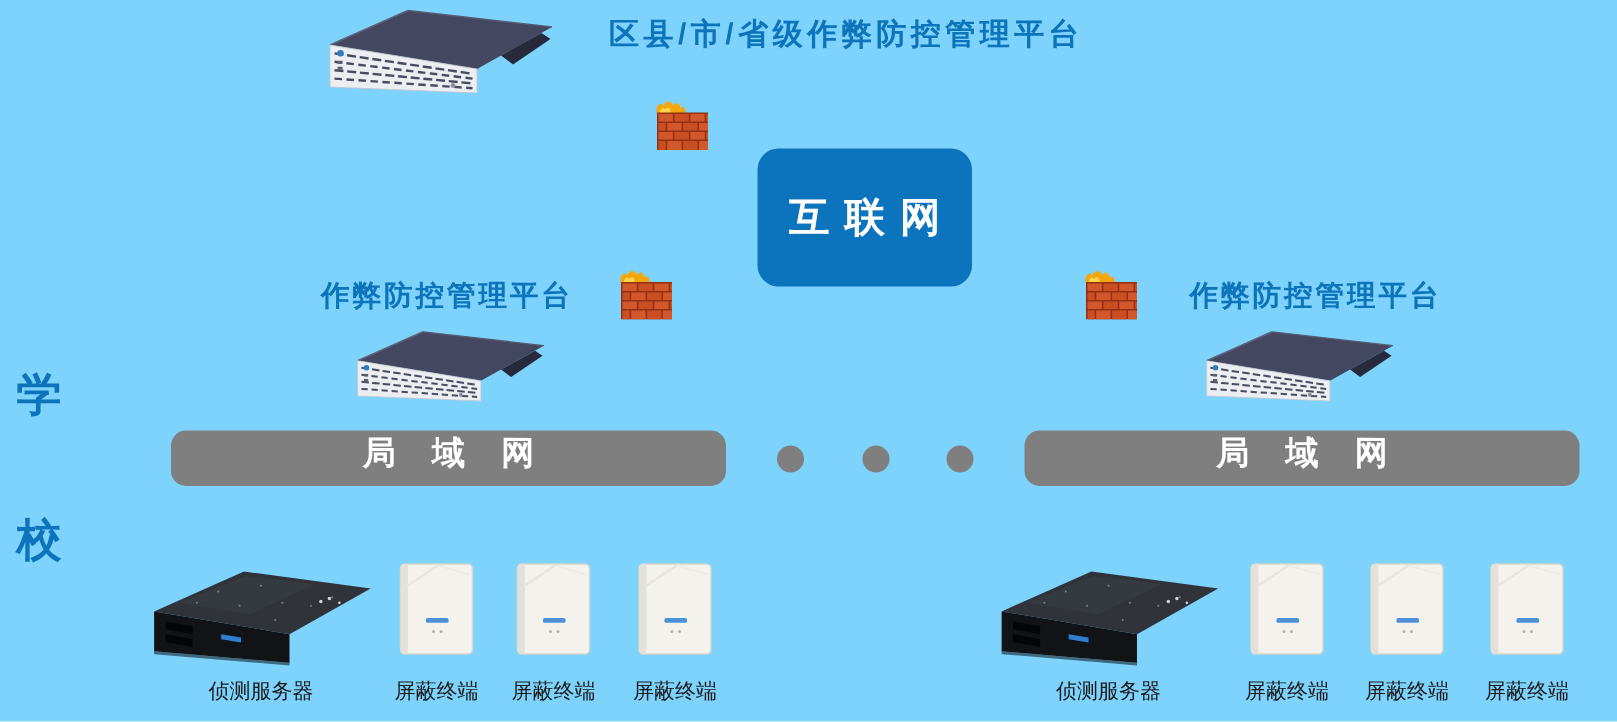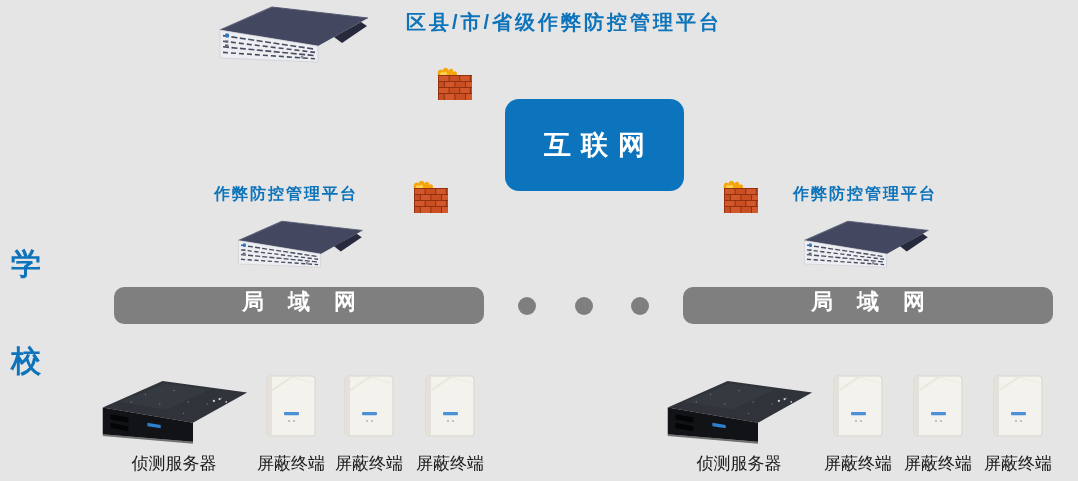--- a/index.html
+++ b/index.html
@@ -1,36 +1,36 @@
 <!DOCTYPE html>
 <html><head>
 <meta charset="utf-8">
 <style>
   html,body{margin:0;padding:0;background:#fff;}
   .stage{
-    position:relative;width:1078px;height:481px;background:#e5e5e5;
+    position:relative;width:1078px;height:481px;background:#7dd3fc;
     font-family:"Liberation Sans", sans-serif;overflow:hidden;
   }
   .abs{position:absolute;}
   .blue-label{color:#0d73ba;font-weight:bold;white-space:nowrap;}
   .title{font-size:20px;letter-spacing:3px;}
-  .platform-label{font-size:16px;letter-spacing:2px;text-align:right;}
+  .platform-label{font-size:19px;letter-spacing:2px;text-align:right;}
   .school-char{font-size:30px;font-weight:bold;color:#0d73ba;line-height:1;}
   .internet-box{
     background:#0c73bd;border-radius:14px;color:#fff;
     display:flex;align-items:center;justify-content:center;
     font-size:27px;font-weight:bold;letter-spacing:10px;text-indent:10px;
   }
   .lan-bar{
     background:#7f7f7f;border-radius:10px;color:#fff;
     display:flex;justify-content:center;
     font-size:22px;font-weight:bold;letter-spacing:9px;text-indent:9px;
   }
   .dot{width:18px;height:18px;border-radius:50%;background:#7f7f7f;}
-  .caption{font-size:17px;color:#1a1a1a;text-align:center;white-space:nowrap;}
+  .caption{font-size:14px;color:#1a1a1a;text-align:center;white-space:nowrap;}
   svg.dev{display:block;}
   .hidden-defs{position:absolute;width:0;height:0;overflow:hidden;}
 </style>
 </head>
 <body>
 
 <div class="stage">
 
   <svg class="hidden-defs" aria-hidden="true">
     <defs>
@@ -108,21 +108,21 @@
   <svg class="abs dev" style="left:214px;top:2px;width:160px;height:62px">
       <use href="#sym-rack-light"></use>
     </svg>
 
   <div class="abs blue-label title" style="left:406px;top:9px">区县/市/省级作弊防控管理平台</div>
 
   <svg class="abs dev" style="left:436px;top:66px;width:38px;height:34px">
       <use href="#sym-firewall"></use>
     </svg>
 
-  <div class="abs internet-box" style="left:505px;top:99px;width:179px;height:92px">
+  <div class="abs internet-box" style="left:505px;top:99px;width:143px;height:92px">
     <span>互联网</span>
   </div>
 
   <div class="abs blue-label platform-label" style="left:214px;top:184px">作弊防控管理平台</div>
   <svg class="abs dev" style="left:412px;top:179px;width:38px;height:34px">
       <use href="#sym-firewall"></use>
     </svg>
 
   <svg class="abs dev" style="left:722px;top:179px;width:38px;height:34px">
       <use href="#sym-firewall"></use>

